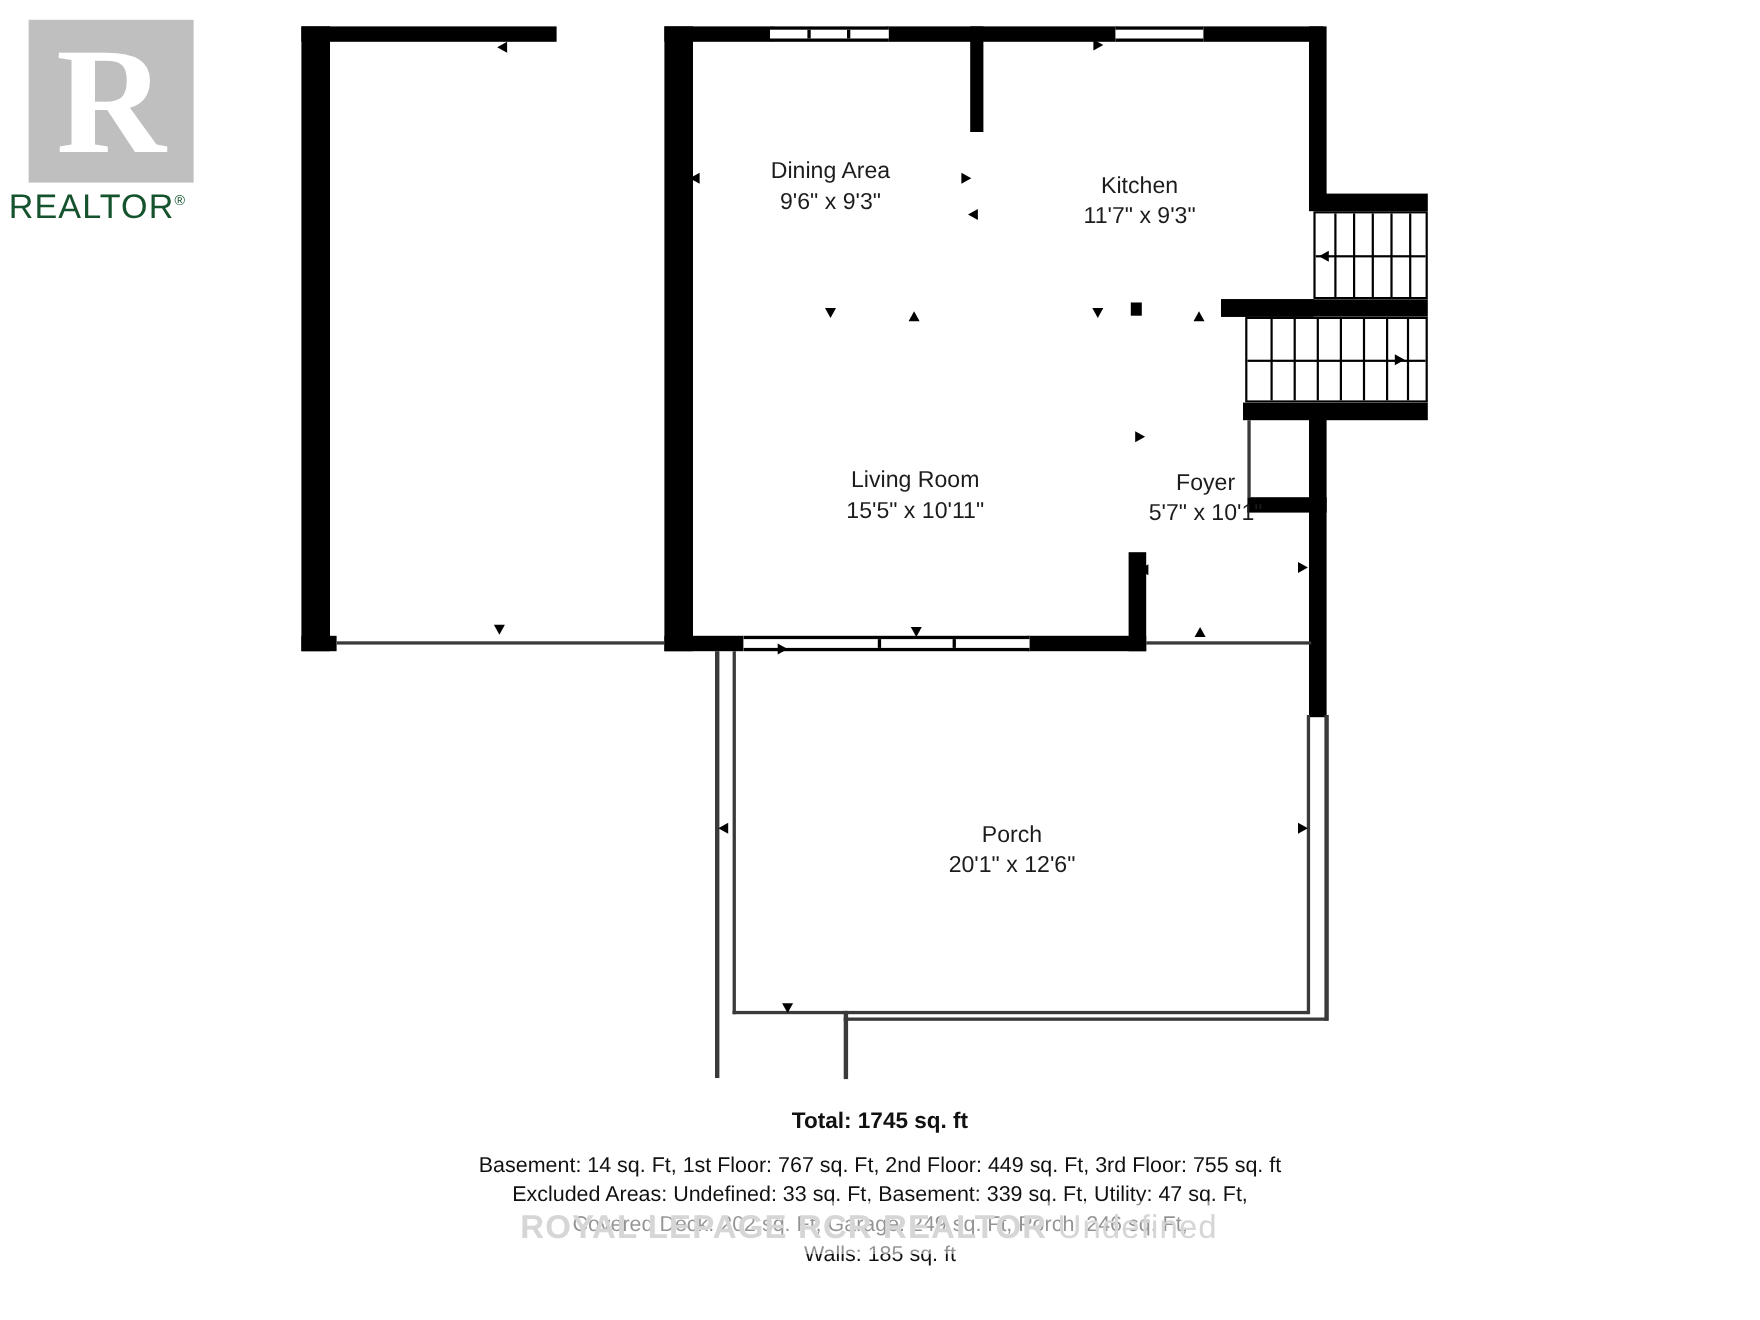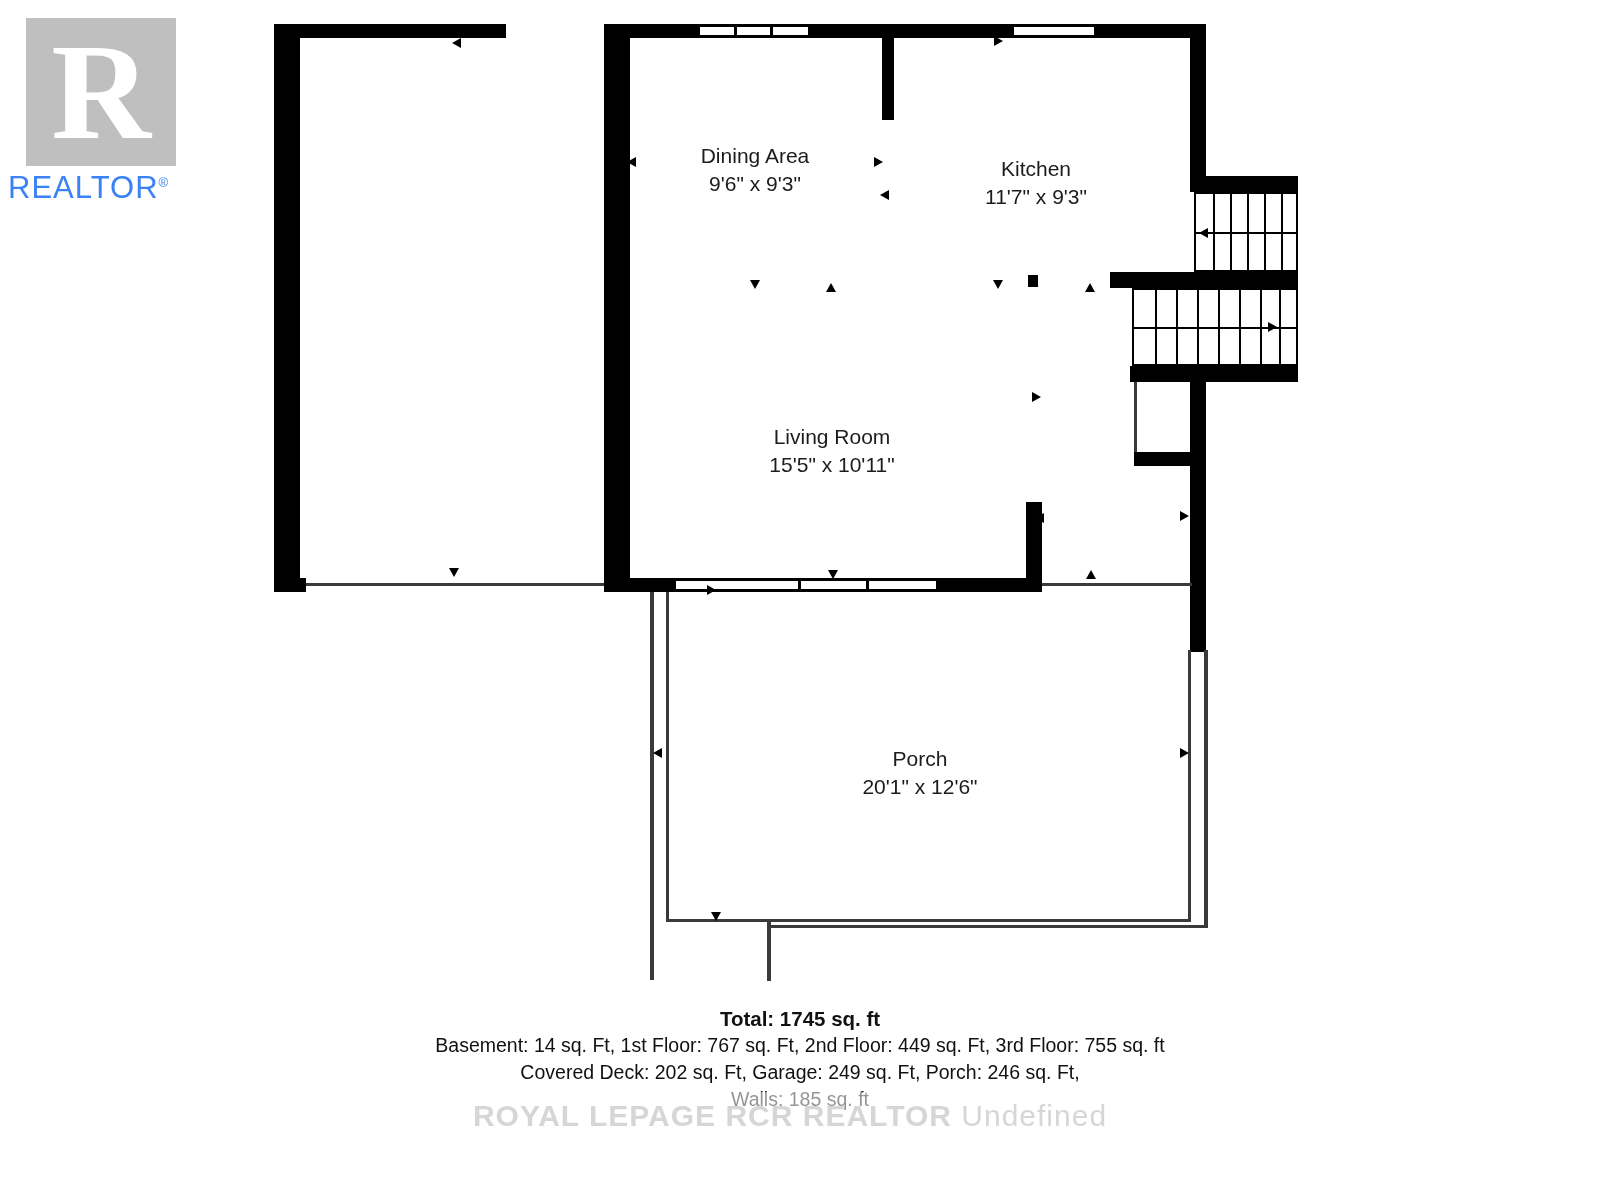--- a/index.html
+++ b/index.html
@@ -47,21 +47,21 @@
     line-height: 148px;
     text-align: center;
   }
   #realtor-watermark .r-word {
     position: absolute;
     left: 0px;
     top: 160px;
     width: 200px;
     font-size: 31px;
     letter-spacing: 1px;
-    color: #3b82f6;
+    color: #14532d;
     font-family: "Liberation Sans", sans-serif;
   }
   #realtor-watermark .r-word sup {
     font-size: 13px;
     vertical-align: super;
   }
 
   
   #floorplan {
     position: absolute;
@@ -151,21 +151,21 @@
     top: 1005px;
     width: 1600px;
     text-align: center;
     font-size: 19.5px;
     line-height: 27px;
     color: #111;
   }
   #summary .total {
     font-weight: bold;
     font-size: 20.5px;
-    margin-bottom: 0;
+    margin-bottom: 14px;
   }
   #summary .line { display: block; }
 
   
   #brokerage-watermark {
     position: absolute;
     left: 470px;
     top: 1092px;
     width: 640px;
     height: 48px;
@@ -300,30 +300,35 @@
   <div class="room-label" style="left:886px; top:155px; width:300px;">
     <span class="name">Kitchen</span>
     <span class="dims">11'7" x 9'3"</span>
   </div>
 
   <div class="room-label" style="left:682px; top:423px; width:300px;">
     <span class="name">Living Room</span>
     <span class="dims">15'5" x 10'11"</span>
   </div>
 
+  <div class="room-label" style="left:996px; top:425px; width:200px;">
+    <span class="name">Foyer</span>
+    <span class="dims">5'7" x 10'1"</span>
+  </div>
 
   <div class="room-label" style="left:770px; top:745px; width:300px;">
     <span class="name">Porch</span>
     <span class="dims">20'1" x 12'6"</span>
   </div>
 </div>
 
 <div id="summary">
   <div class="total">Total: 1745 sq. ft</div>
   <span class="line">Basement: 14 sq. Ft, 1st Floor: 767 sq. Ft, 2nd Floor: 449 sq. Ft, 3rd Floor: 755 sq. ft</span>
+  <span class="line">Excluded Areas: Undefined: 33 sq. Ft, Basement: 339 sq. Ft, Utility: 47 sq. Ft,</span>
   <span class="line">Covered Deck: 202 sq. Ft, Garage: 249 sq. Ft, Porch: 246 sq. Ft,</span>
   <span class="line">Walls: 185 sq. ft</span>
 </div>
 
 <div id="brokerage-watermark">
   <span>ROYAL LEPAGE RCR REALTOR</span>
   <span class="light">Undefined</span>
 </div>
 
 </body></html>

